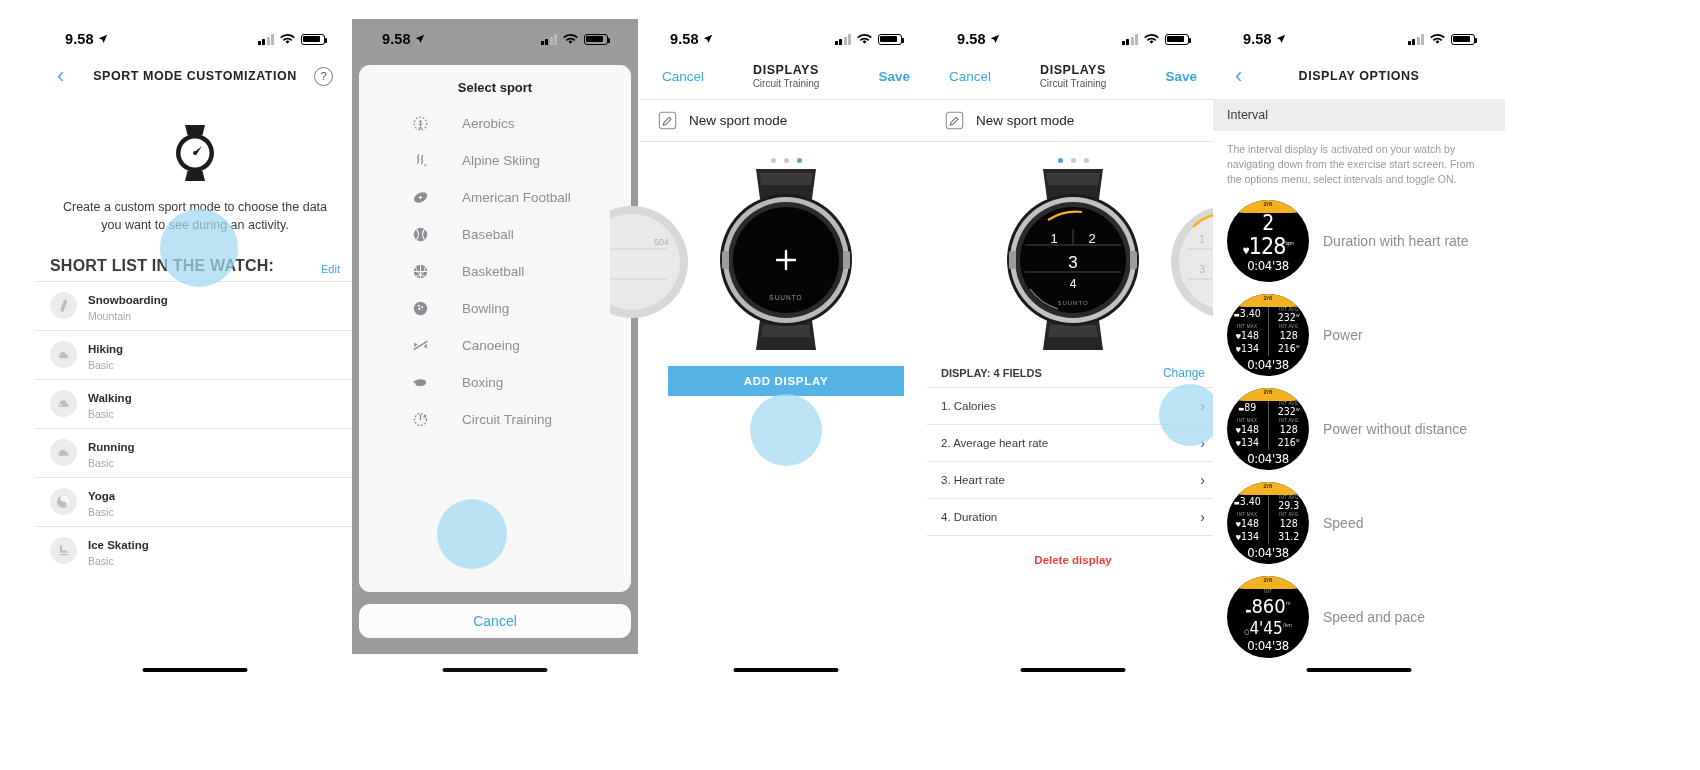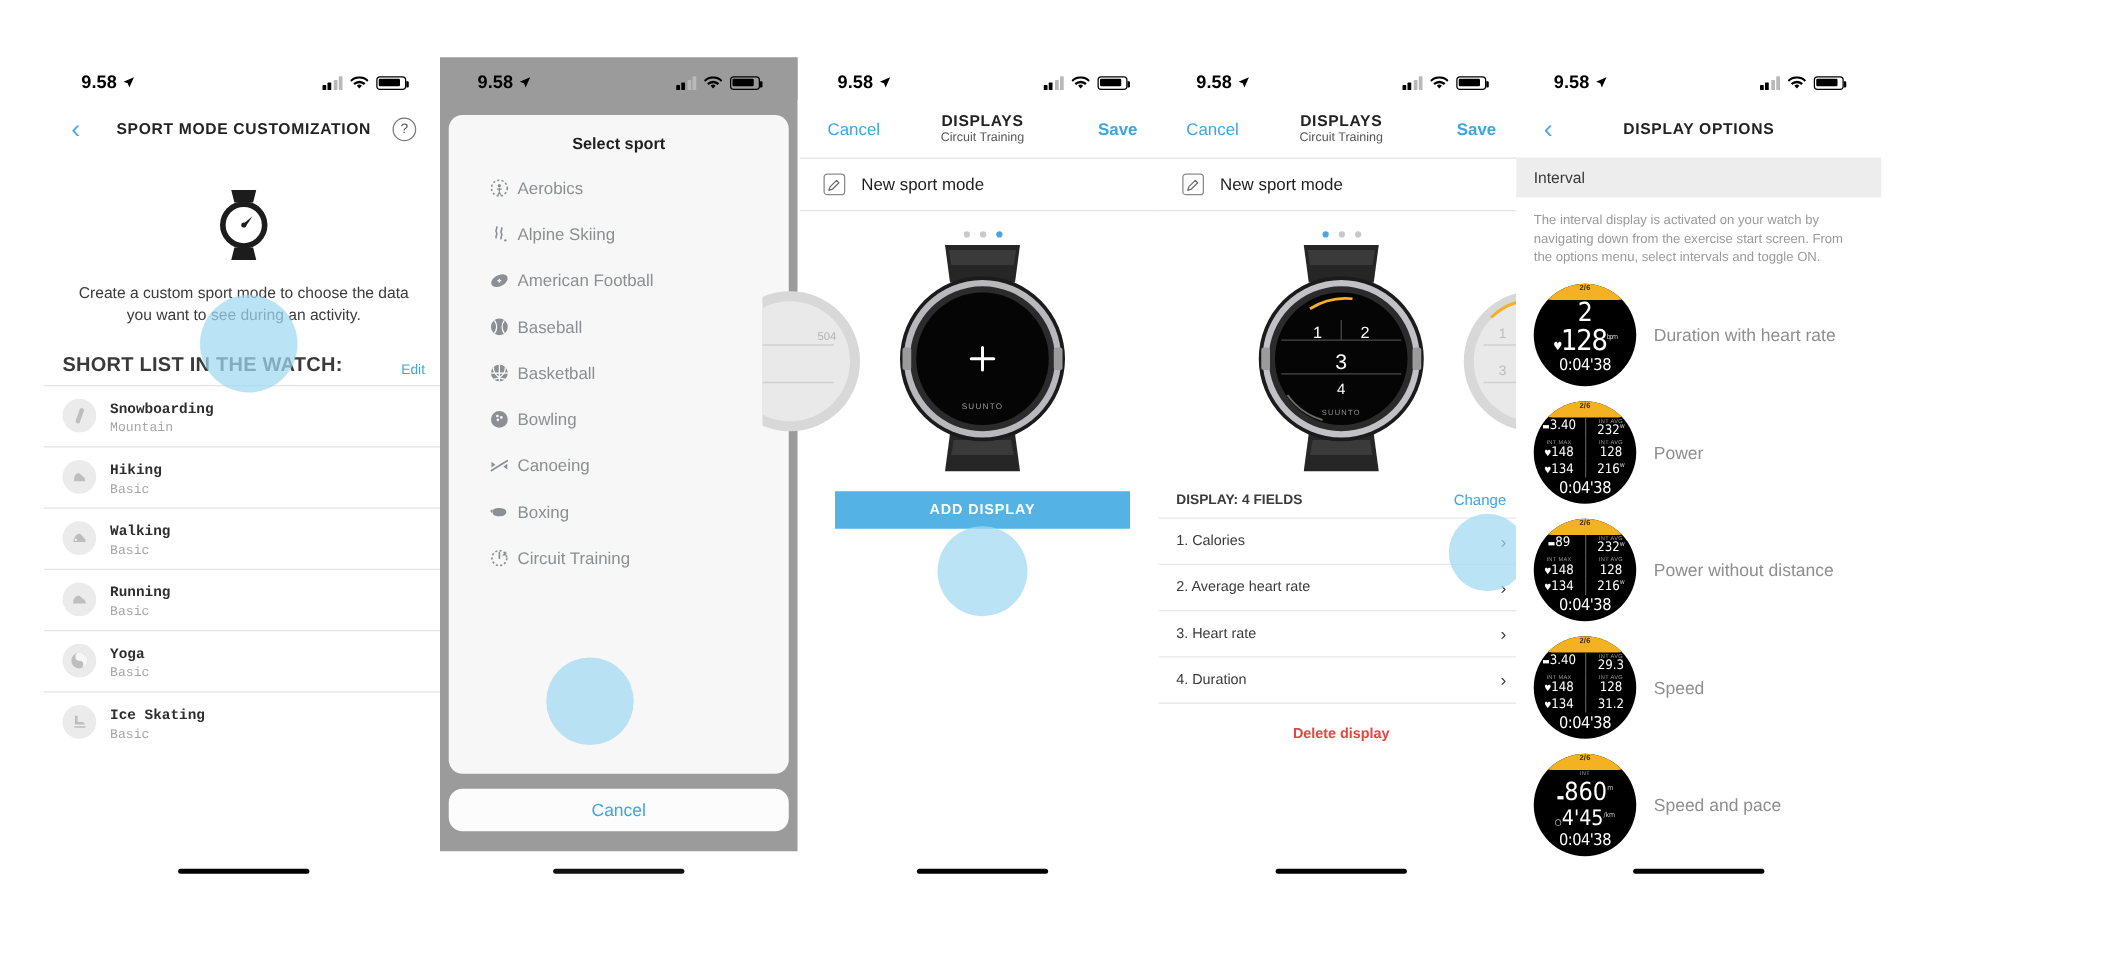--- a/index.html
+++ b/index.html
@@ -5,21 +5,21 @@
   * { box-sizing: border-box; margin: 0; padding: 0; }
   html, body {
     width: 1700px; height: 770px;
     background: #ffffff;
     font-family: "Liberation Sans", sans-serif;
     overflow: hidden;
   }
   .stage { position: relative; width: 1700px; height: 770px; background:#fff; }
 
   
-  .phone { position: absolute; top: 46px; height: 635px; background: #fff; }
+  .phone { position: absolute; top: 19px; height: 635px; background: #fff; }
   .phone.framed { background: #9b9b9b; padding: 0; }
   .phone .screen { position:absolute; inset:0; background:#fff; }
 
   .statusbar {
     height: 34px; display:flex; align-items:center;
     justify-content: space-between; padding: 6px 30px 0 30px;
   }
   .sb-time { font-size: 14.5px; font-weight: 700; color:#000; letter-spacing:.1px; display:flex; align-items:center; gap:4px;}
   .sb-right { display:flex; align-items:center; gap:6px; }
   .loc-arrow { display:inline-block; width:10px; height:10px; }
@@ -52,34 +52,34 @@
   .p1-desc { font-size:12.5px; color:#3c3c3c; line-height:1.42; text-align:center; padding:14px 18px 0; }
   .btn-primary {
     margin: 20px 25px 0; height: 34px; background:#54b3e4; border-radius:3px;
     display:flex; align-items:center; justify-content:center;
     color:#fff; font-size:12px; font-weight:700; letter-spacing:.7px; cursor:pointer;
   }
   .section-head { display:flex; justify-content:space-between; align-items:flex-end;
     padding: 22px 15px 6px; }
   .section-head .lbl { font-size:16px; font-weight:700; color:#3a3a3a; letter-spacing:.2px;}
   .section-head .edit { font-size:11px; color:#3da5e0; cursor:pointer; }
-  .sport-row { display:flex; align-items:center; gap:11px; padding:8px 15px; border-top:1px solid #e4e4e4;font-family:Liberation Mono, monospace; }
+  .sport-row { display:flex; align-items:center; gap:11px; padding:8px 15px; border-top:1px solid #e4e4e4; }
   .sport-av { width:27px; height:27px; border-radius:50%; background:#ebebeb;
               display:flex; align-items:center; justify-content:center; flex:none; }
   .sport-name { font-size:11.5px; color:#2e2e2e; font-weight:600; }
   .sport-sub { font-size:10.5px; color:#a7a7a7; margin-top:2px; }
 
   
   #p2 { left: 352px; width: 286px; background:#9b9b9b; }
   #p2 .statusbar { background:#9b9b9b; }
   .sheet { position:absolute; left:7px; right:7px; top:46px; bottom:62px;
            background:#f7f7f7; border-radius:11px; overflow:hidden; }
   .sheet-title { text-align:center; font-size:13px; font-weight:700; color:#1f1f1f; padding:15px 0 10px; }
   .sheet-list { overflow:hidden; }
-  .sheet-row { display:flex; align-items:center; gap:5px; padding:9px 31px; }
+  .sheet-row { display:flex; align-items:center; gap:32px; padding:9px 52px; }
   .sheet-row .nm { font-size:13.5px; color:#8b8f92; }
   .sheet-ic { width:19px; height:19px; flex:none; display:flex; align-items:center; justify-content:center; color:#7d8184; }
   .cancel-btn { position:absolute; left:7px; right:7px; bottom:16px; height:34px;
     background:#fcfcfc; border-radius:11px; display:flex; align-items:center; justify-content:center;
     color:#3da5e0; font-size:14px; cursor:pointer; }
 
   
   #p3 { left: 640px; width: 292px; }
   #p4 { left: 927px; width: 292px; }
   .rowfield { display:flex; align-items:center; gap:12px; padding:11px 18px; }

